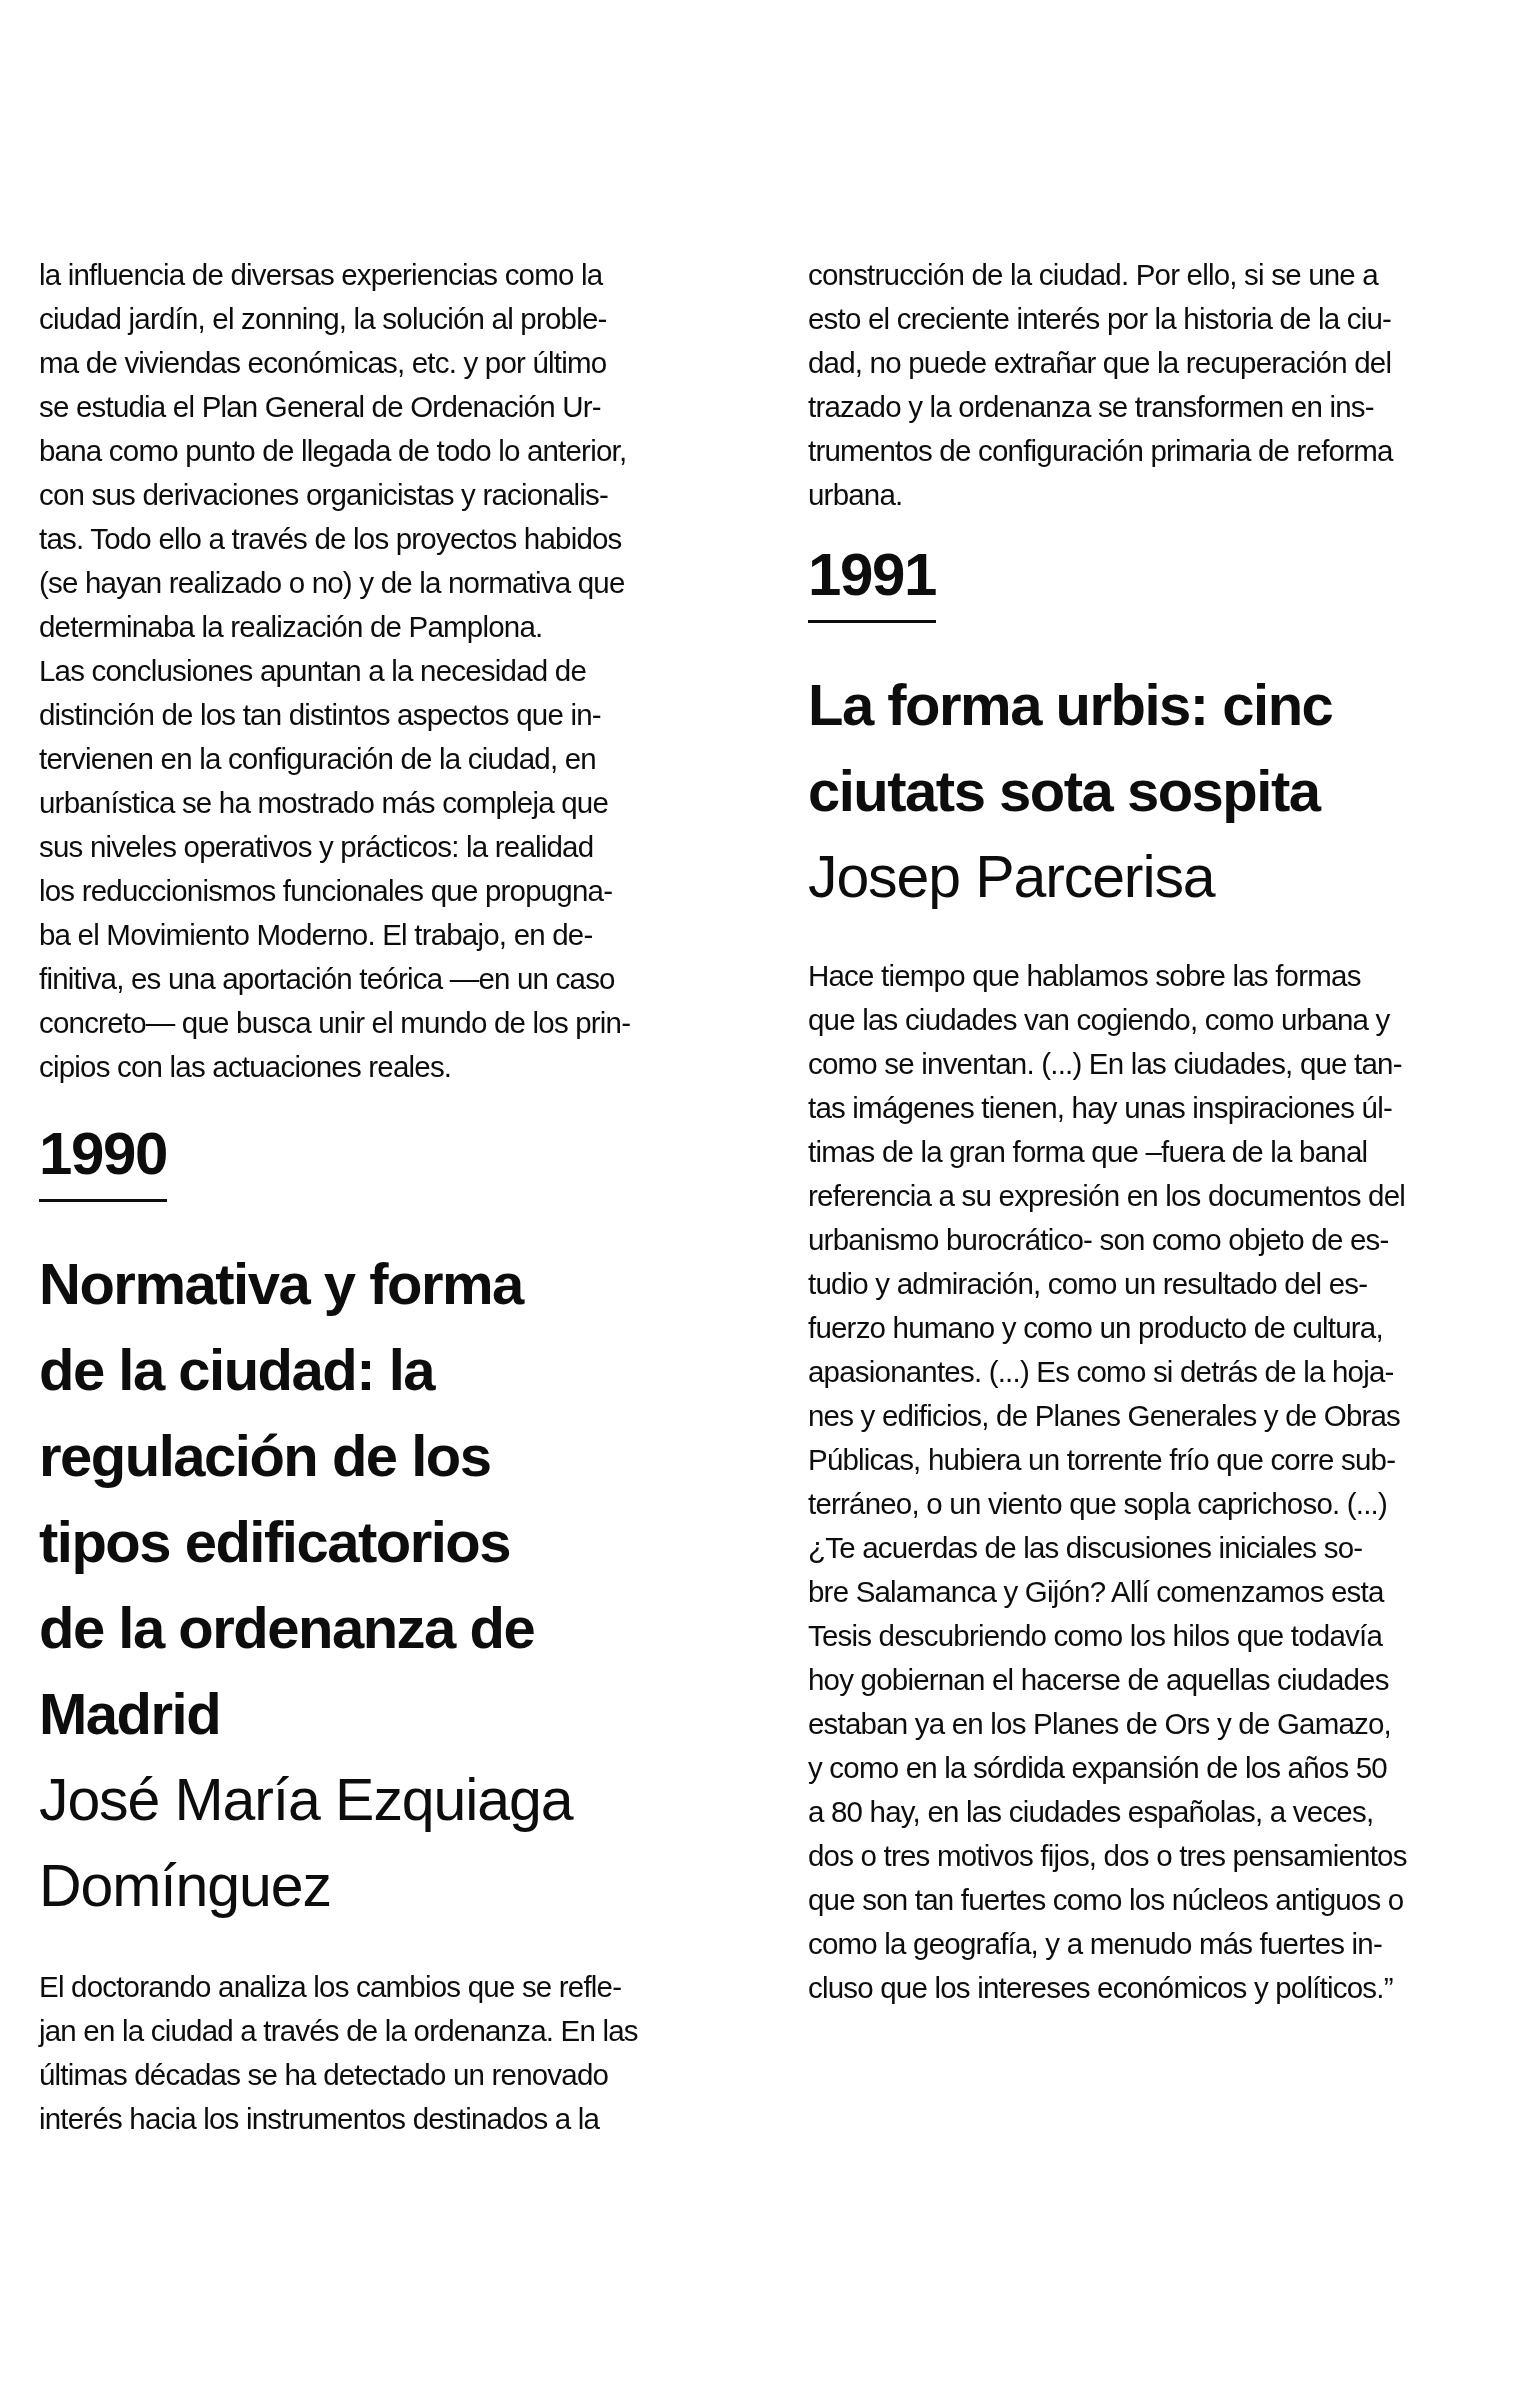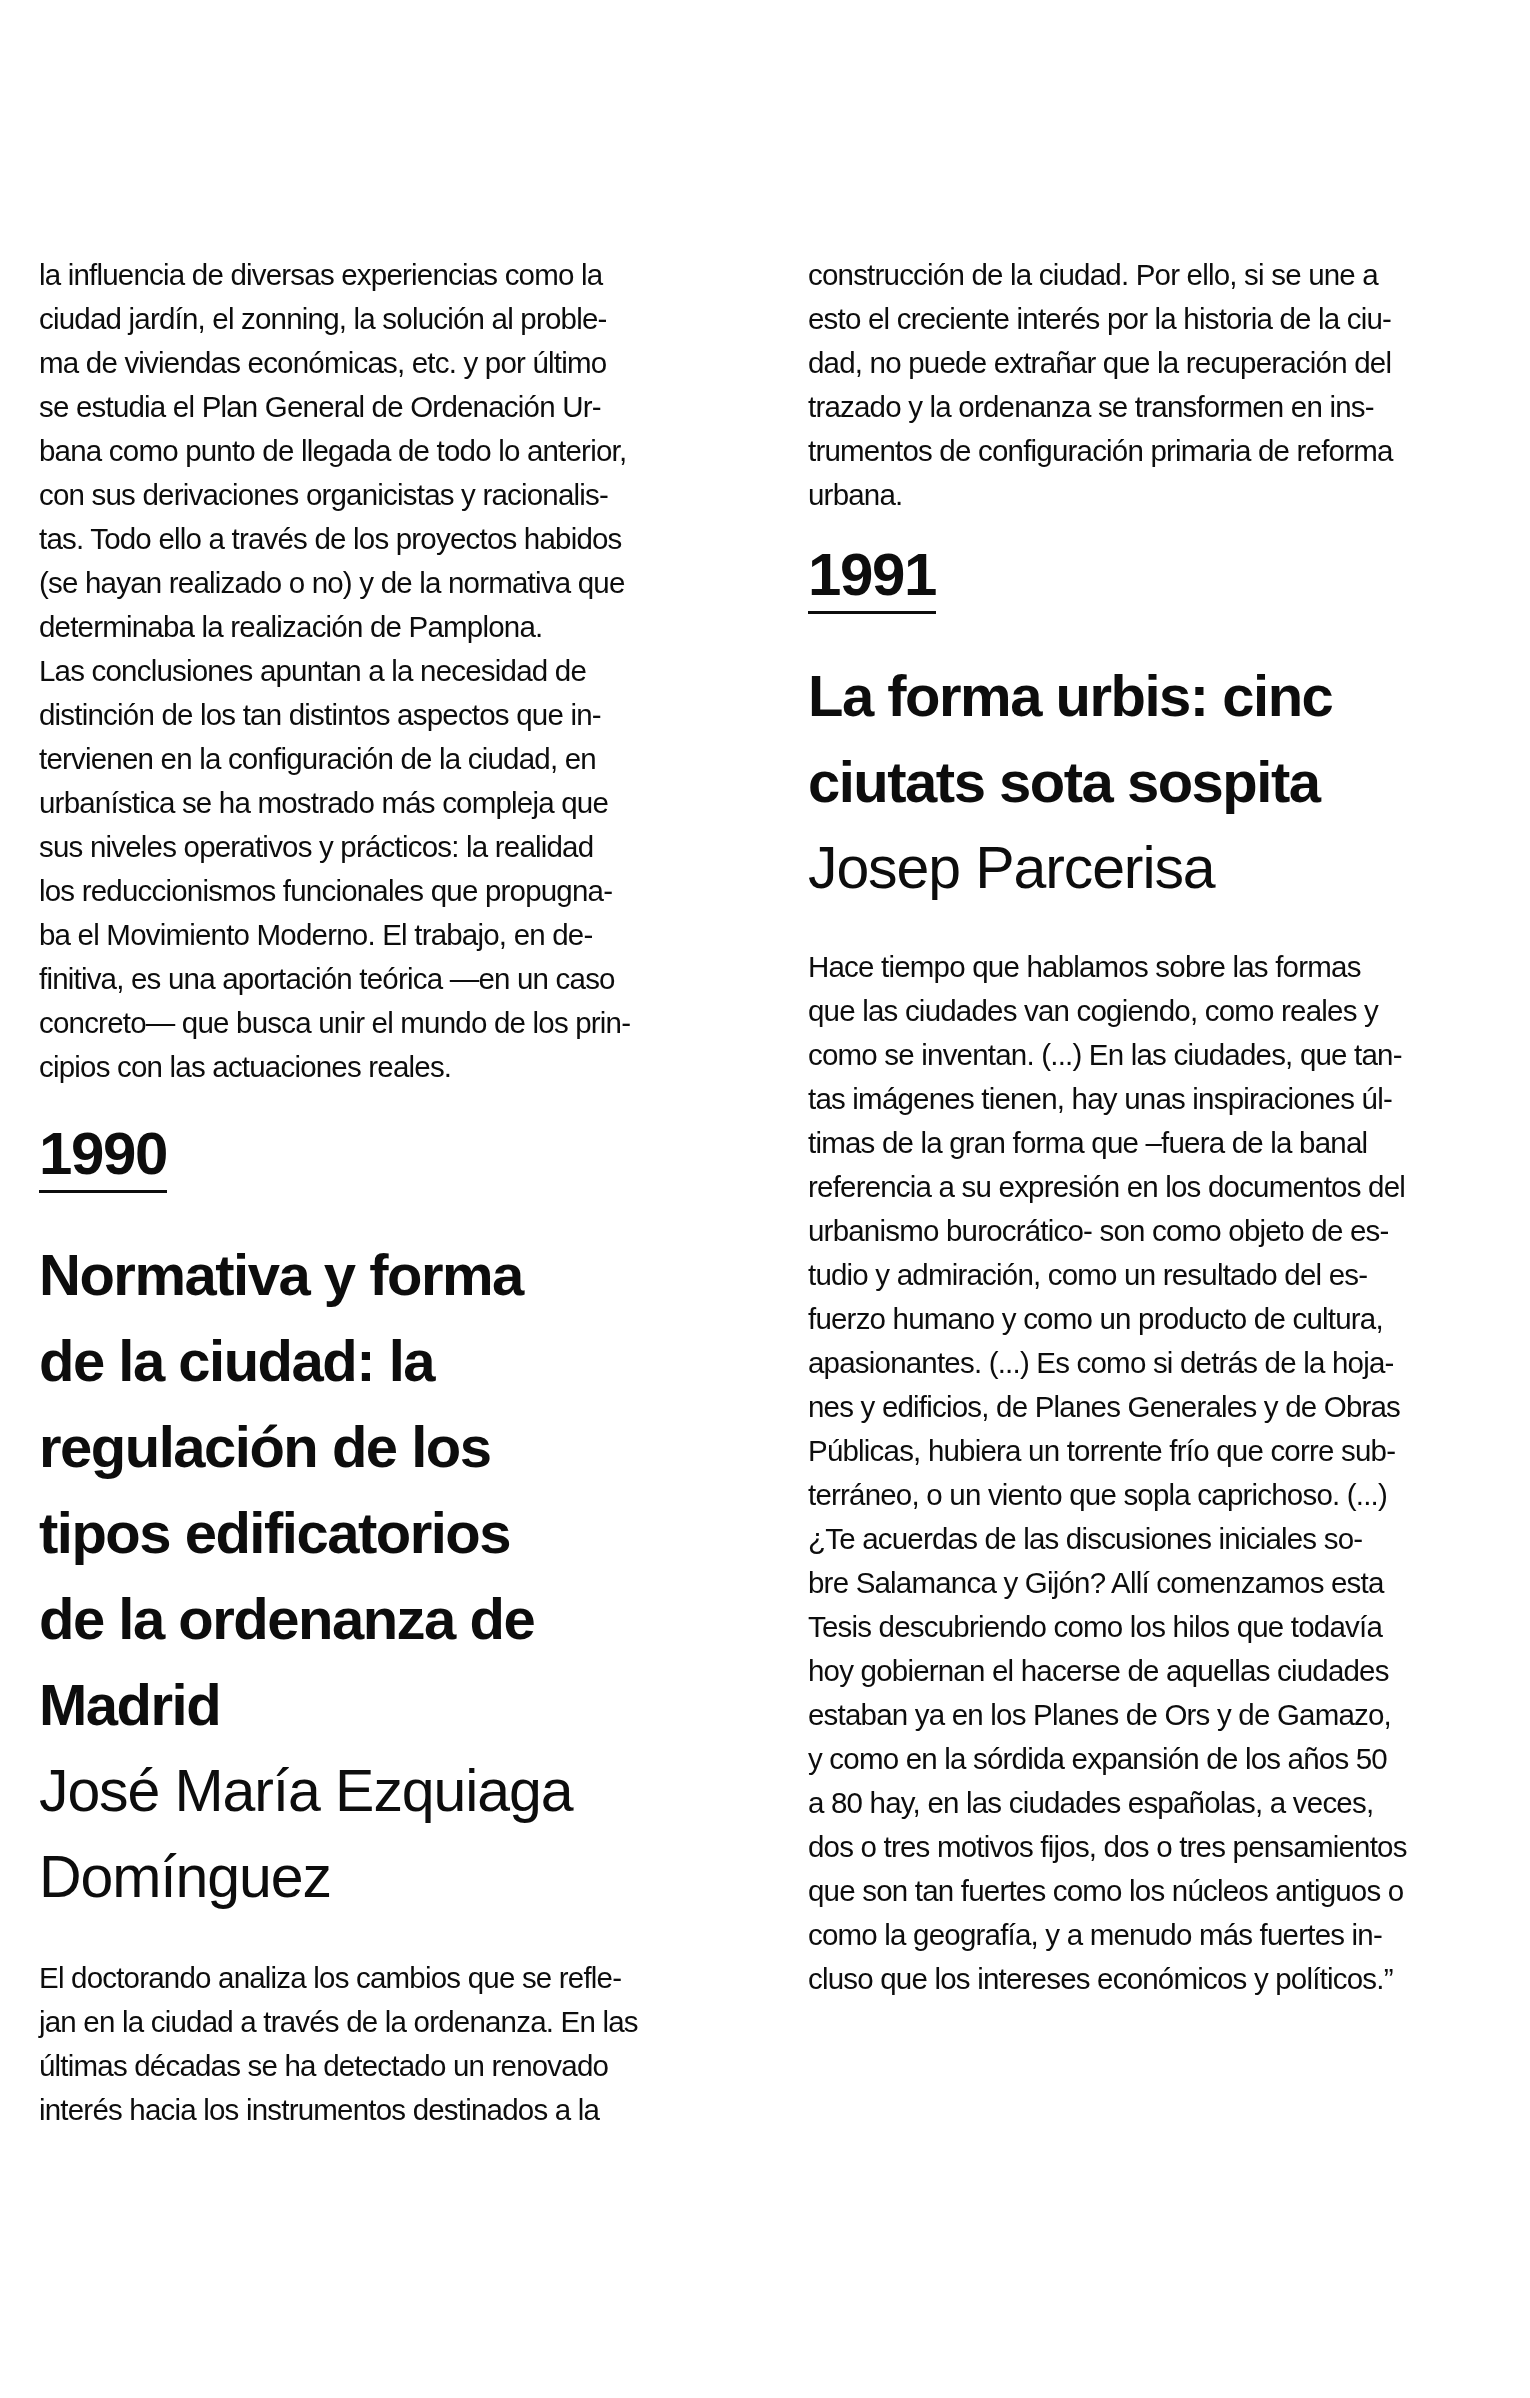--- a/index.html
+++ b/index.html
@@ -9,21 +9,21 @@
     }
     .col { position: absolute; top: 253px; width: 698px; }
     .col.left { left: 39px; }
     .col.right { left: 808px; }
     .body-text p {
       margin: 0; font-size: 29.5px; line-height: 44px; letter-spacing: -0.8px;
       white-space: nowrap;
     }
     .year {
       display: inline-block; font-weight: bold; font-size: 60px; line-height: 1;
-      letter-spacing: -1.4px; padding-bottom: 6px; border-bottom: 3.7px solid #0d0d0d;
+      letter-spacing: -1.4px; padding-bottom: 15px; border-bottom: 3.7px solid #0d0d0d;
     }
     .title p {
       margin: 0; font-weight: bold; font-size: 58px; line-height: 86px; letter-spacing: -1.5px;
       white-space: nowrap;
     }
     .author p {
       margin: 0; font-size: 59px; line-height: 86px; letter-spacing: -1.1px; white-space: nowrap;
     }
   </style>
 </head>
@@ -91,21 +91,21 @@
     <div class="year">1991</div>
     <div class="title" style="margin-top: 39px;">
       <p>La forma urbis: cinc</p>
       <p>ciutats sota sospita</p>
     </div>
     <div class="author">
       <p>Josep Parcerisa</p>
     </div>
     <div class="body-text" style="margin-top: 34px;">
       <p>Hace tiempo que hablamos sobre las formas</p>
-      <p>que las ciudades van cogiendo, como reales y</p>
+      <p>que las ciudades van cogiendo, como urbana y</p>
       <p>como se inventan. (...) En las ciudades, que tan-</p>
       <p>tas imágenes tienen, hay unas inspiraciones úl-</p>
       <p>timas de la gran forma que –fuera de la banal</p>
       <p>referencia a su expresión en los documentos del</p>
       <p>urbanismo burocrático- son como objeto de es-</p>
       <p>tudio y admiración, como un resultado del es-</p>
       <p>fuerzo humano y como un producto de cultura,</p>
       <p>apasionantes. (...) Es como si detrás de la hoja-</p>
       <p>nes y edificios, de Planes Generales y de Obras</p>
       <p>Públicas, hubiera un torrente frío que corre sub-</p>

